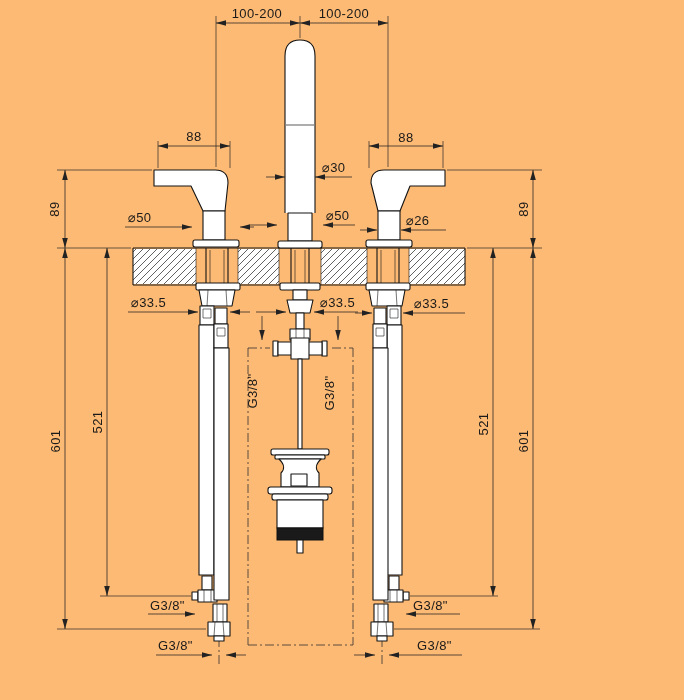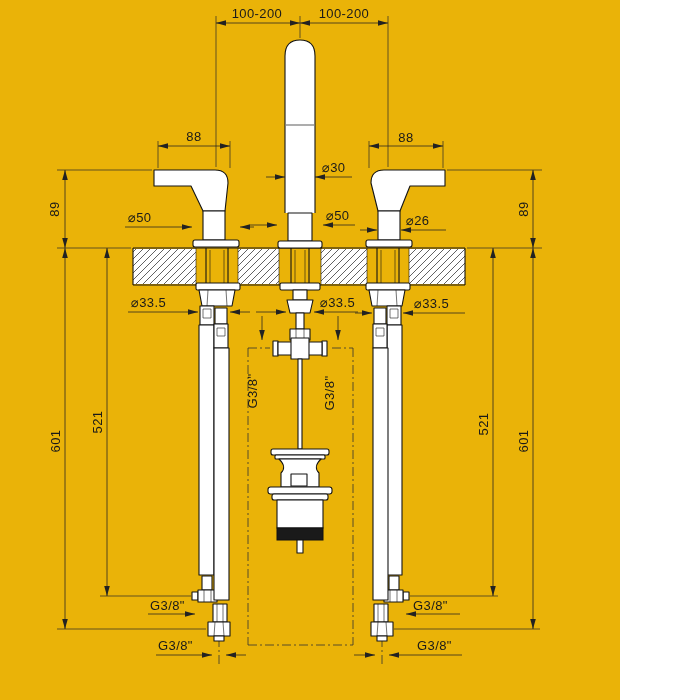--- a/index.html
+++ b/index.html
@@ -1,16 +1,16 @@
 <!DOCTYPE html>
 <html><head>
 <meta charset="utf-8">
 <style>
   html,body{margin:0;padding:0;background:#fff;}
-  #stage{width:620px;height:700px;background:#eab308;position:relative;overflow:hidden;}
+  #stage{width:684px;height:700px;background:#fdba74;position:relative;overflow:hidden;}
   svg{display:block;}
   .dim line{stroke:#222;stroke-width:.75;}
   .ext line{stroke:#2a2a2a;stroke-width:.7;}
   .cl line{stroke:#333;stroke-width:.8;stroke-dasharray:9 3 2 3;}
   .part{fill:#fff;stroke:#141414;stroke-width:1.1;stroke-linejoin:round;}
   .part line{stroke:#141414;}
   .thin{stroke-width:.6;}
   .txt{font:13px "Liberation Sans","DejaVu Sans",sans-serif;letter-spacing:.4px;fill:#1a1a1a;}
   .mid{text-anchor:middle;}
 </style>

